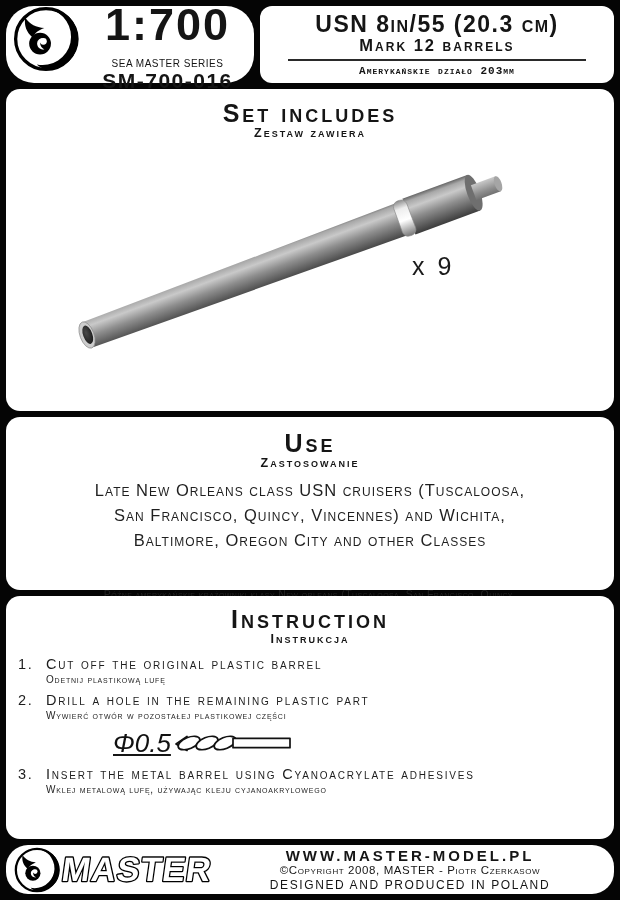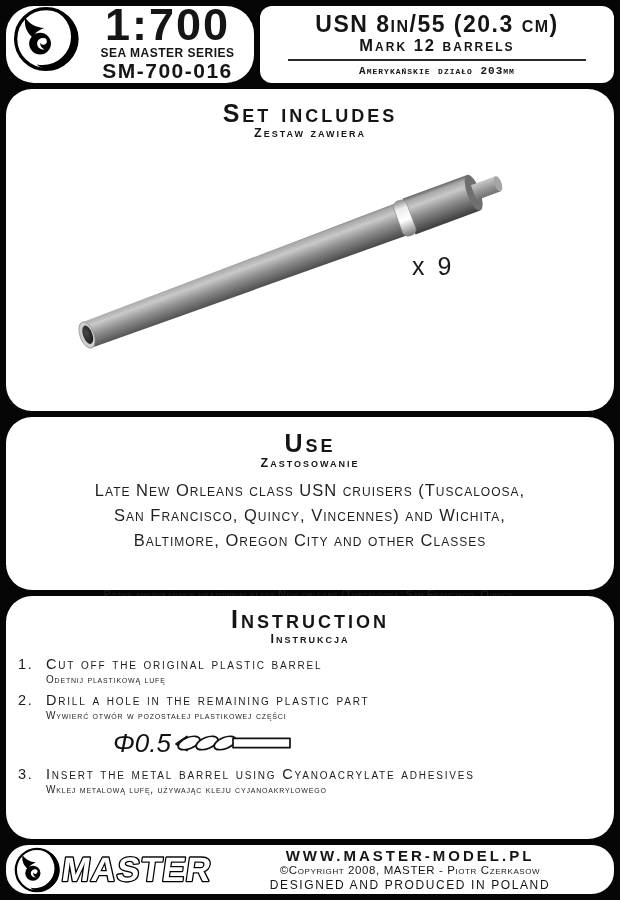--- a/index.html
+++ b/index.html
@@ -1,27 +1,27 @@
 <!DOCTYPE html>
 <html><head>
 <meta charset="utf-8">
 <style>
   html,body{margin:0;padding:0;background:#000;}
   .page{
     position:relative;width:620px;height:900px;background:#050505;overflow:hidden;
     font-family:"Liberation Sans",sans-serif;color:#151515;
     font-variant:small-caps;
   }
-  .panel{position:absolute;background:#fff;border-radius:26px;box-sizing:border-box;}
+  .panel{position:absolute;background:#fff;border-radius:14px;box-sizing:border-box;}
   
   .hdr-left{left:6px;top:6px;width:248px;height:77px;border-radius:28px;display:flex;align-items:flex-start;}
   .hdr-left .logo{margin:0 2px 0 7px;flex:0 0 auto;}
   .hdr-left .hl-text{flex:1;display:flex;flex-direction:column;align-items:center;justify-content:center;line-height:1;}
   .hl-scale{font-size:45px;font-weight:bold;letter-spacing:2px;line-height:38px;font-variant:normal;}
-  .hl-series{font-size:12px;font-weight:bold;letter-spacing:.5px;margin-top:3px;font-variant:normal;}
+  .hl-series{font-size:10px;font-weight:normal;letter-spacing:.5px;margin-top:15px;font-variant:normal;}
   .hl-code{font-size:21px;font-weight:bold;letter-spacing:1.5px;margin-top:1px;font-variant:normal;}
   .hdr-right{left:260px;top:6px;width:354px;height:77px;border-radius:12px;
     display:flex;flex-direction:column;align-items:center;justify-content:center;}
   .hr-title{font-size:23px;font-weight:bold;letter-spacing:1.5px;line-height:24px;}
   .hr-sub{font-size:16.5px;font-weight:bold;letter-spacing:2px;line-height:18px;}
   .hr-rule{width:298px;height:2px;background:#2a2a2a;margin:5px 0 4px 0;}
   .hr-pl{font-size:11px;font-weight:bold;letter-spacing:1px;font-family:Liberation Mono, monospace;}
   
   .sec-head{text-align:center;}
   .sec-head .h-en{font-size:25px;font-weight:bold;letter-spacing:3px;line-height:26px;}
@@ -34,21 +34,21 @@
   .panel-use{left:6px;top:417px;width:608px;height:173px;padding-top:13px;}
   .use-en{margin-top:8px;text-align:center;font-size:16.5px;letter-spacing:1px;line-height:25px;color:#1f1f1f;}
   .use-pl{margin-top:34px;text-align:center;font-size:10.5px;letter-spacing:.4px;line-height:15px;color:#222;}
   
   .panel-instr{left:6px;top:596px;width:608px;height:243px;padding-top:10px;}
   .steps{margin:10px 0 0 12px;}
   .step{margin-bottom:7px;}
   .step-en{font-size:14.5px;letter-spacing:1.8px;line-height:16px;color:#1d1d1d;display:flex;}
   .step-num{width:28px;flex:0 0 auto;font-variant:normal;}
   .step-pl{margin-left:28px;margin-top:2px;font-size:10px;letter-spacing:.8px;color:#242424;}
-  .drill-row{margin:6px 0 8px 95px;display:flex;align-items:center;height:30px;}
+  .drill-row{margin:6px 0 8px 95px;display:flex;align-items:center;height:30px;text-decoration:underline;}
   .phi{font-variant:normal;font-style:italic;font-size:26px;color:#111;margin-right:3px;line-height:26px;}
   
   .panel-footer{left:6px;top:845px;width:608px;height:49px;border-radius:22px;
     display:flex;align-items:center;padding:0 8px;}
   .ft-right{flex:1;display:flex;flex-direction:column;align-items:center;line-height:1;padding-right:4px;}
   .ft-site{font-size:15px;font-weight:bold;letter-spacing:3px;font-variant:normal;}
   .ft-copy{font-size:11.5px;letter-spacing:.6px;margin-top:2px;}
   .ft-origin{font-size:12px;letter-spacing:1.6px;margin-top:2px;font-variant:normal;}
 </style>
 </head>

